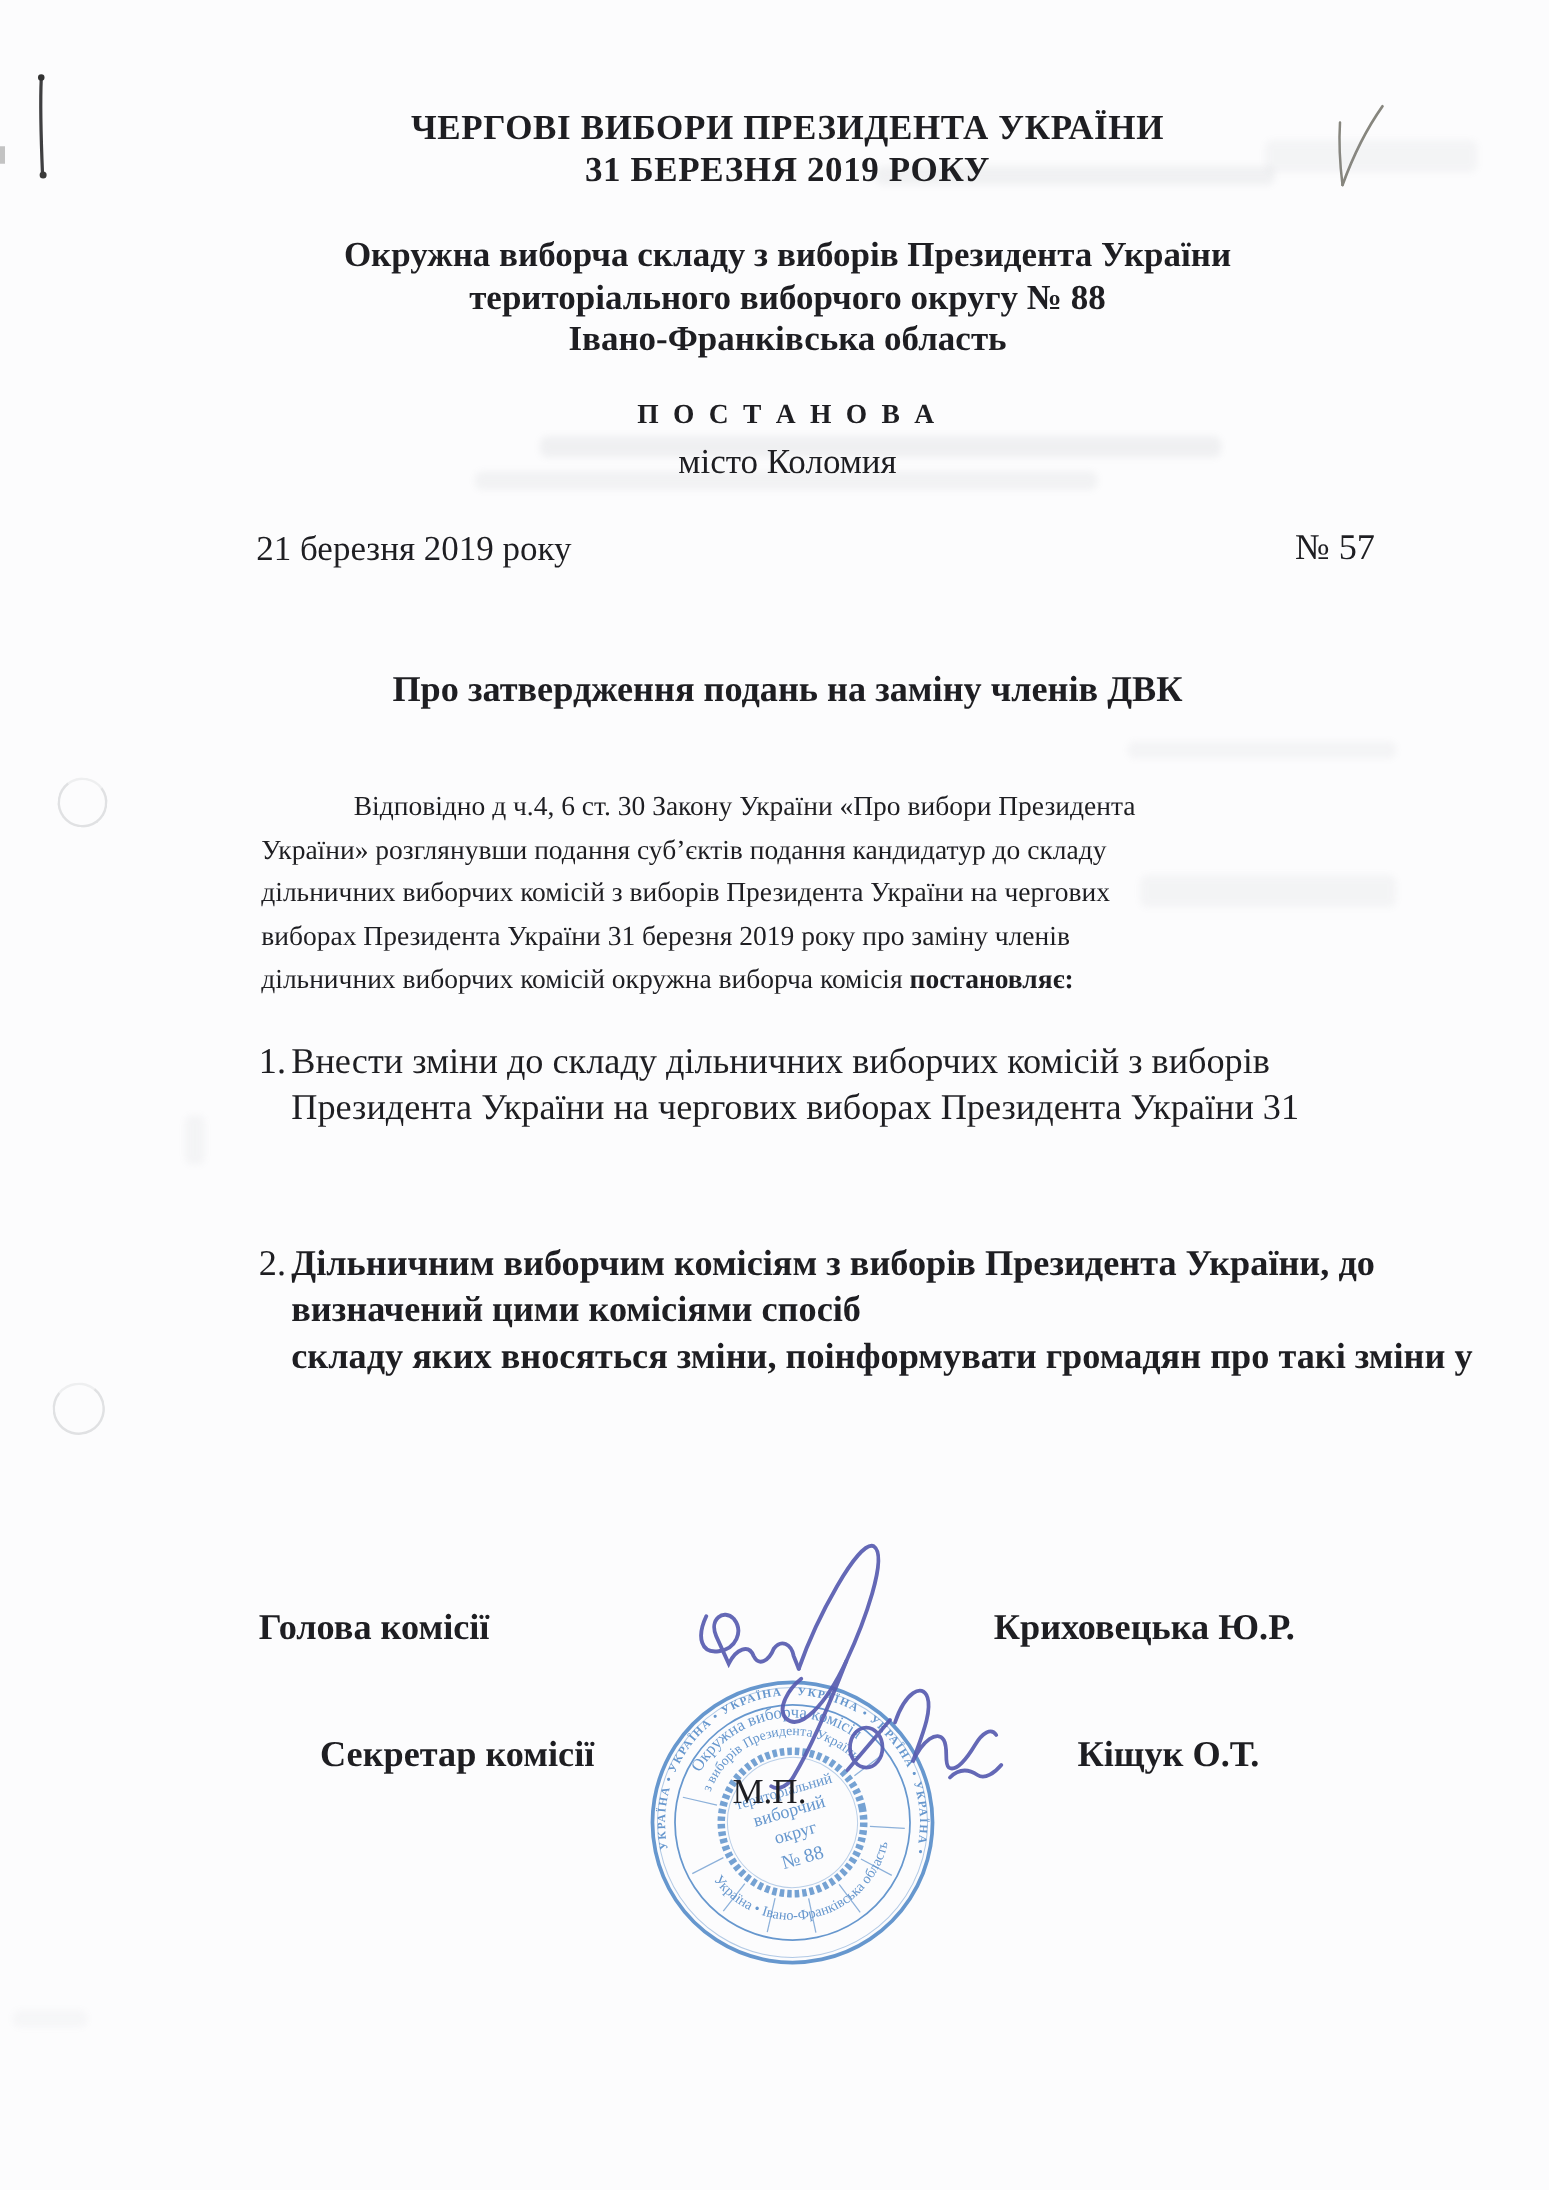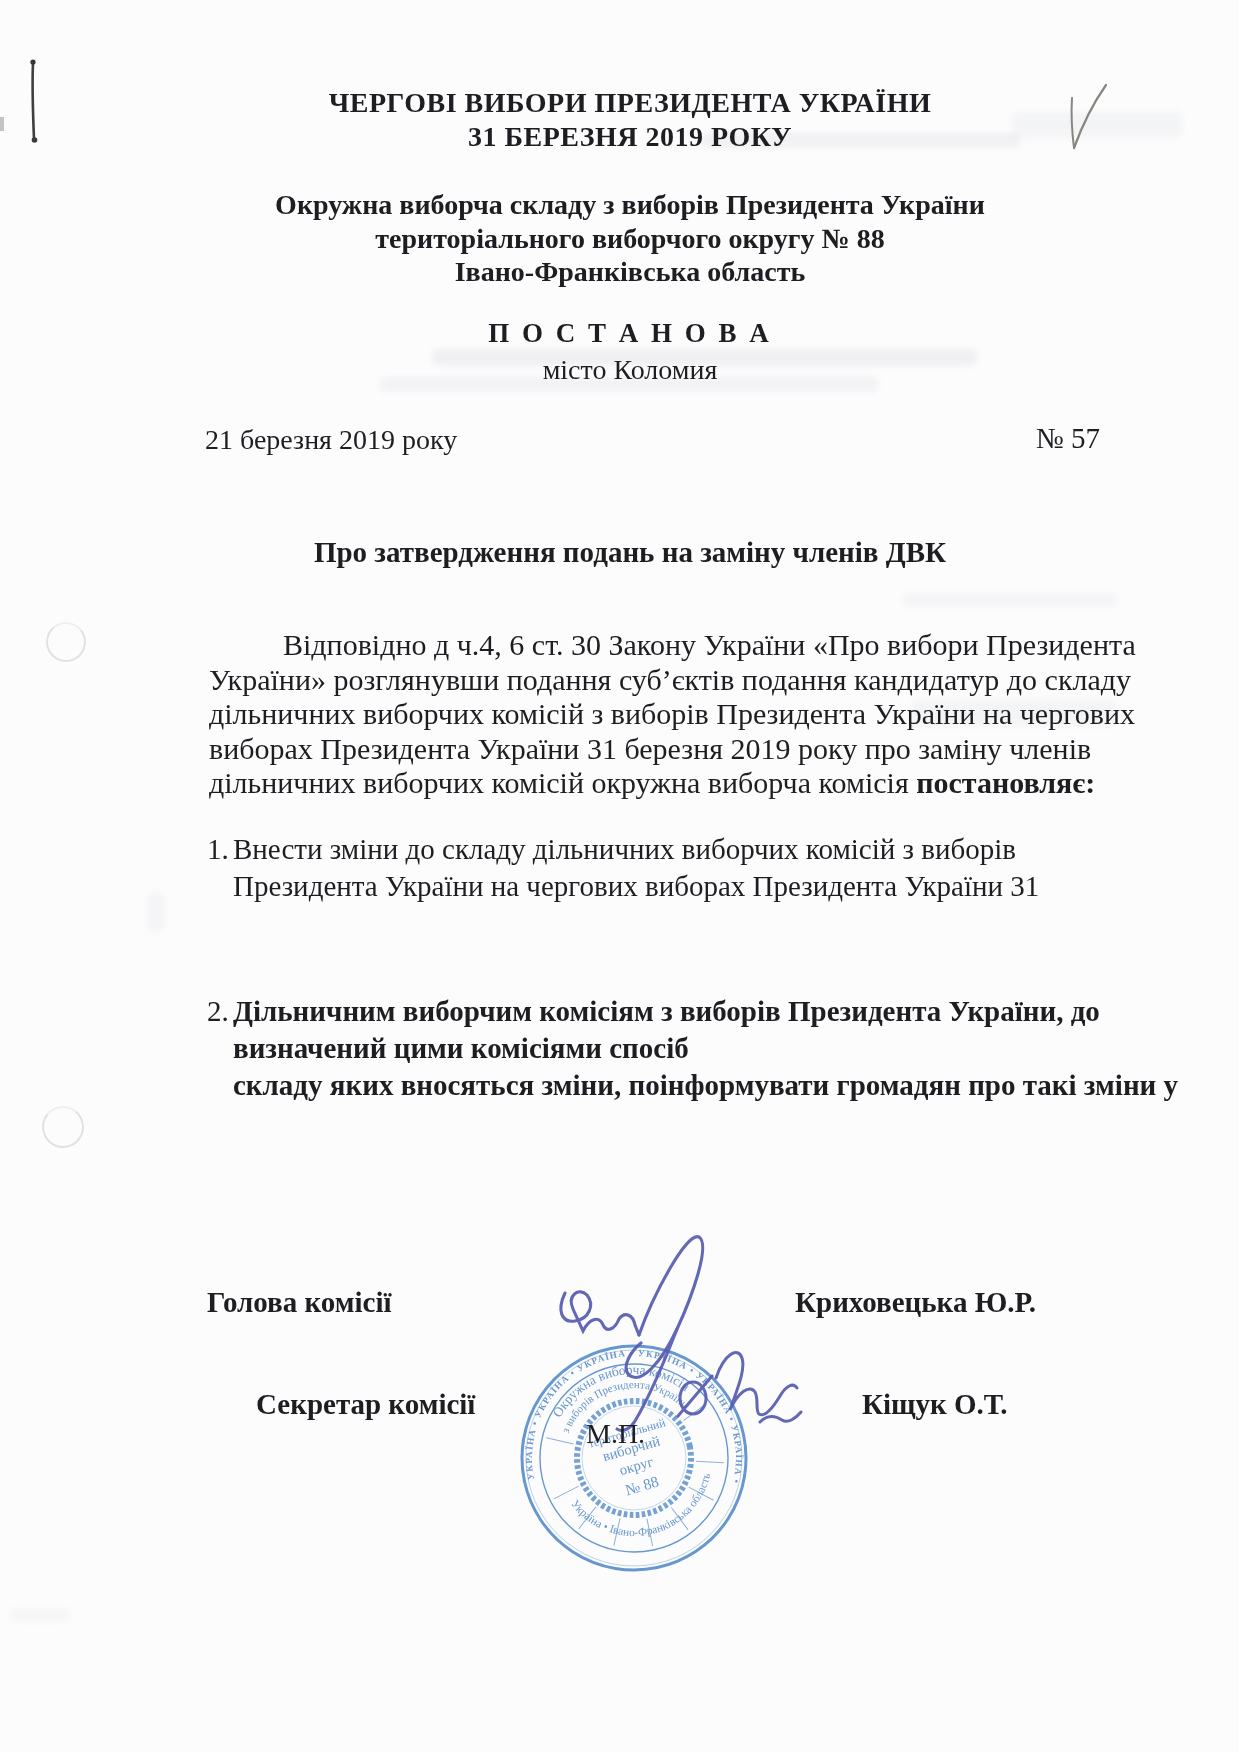--- a/index.html
+++ b/index.html
@@ -8,22 +8,22 @@
     background:#fcfcfd;overflow:hidden;
     font-family:"Liberation Serif", serif;
     color:#1e1e22;
     -webkit-font-smoothing:antialiased;
   }
   .abs{position:absolute;}
   .center-col{left:140px;width:980px;text-align:center;}
   .b{font-weight:bold;}
   .h1{font-size:28px;line-height:34px;letter-spacing:.5px;}
   .h2{font-size:28px;line-height:33.5px;}
-  .posta{font-size:27px;letter-spacing:3px;}
-  .body-line{font-size:30px;line-height:34.6px;white-space:pre;}
+  .posta{font-size:22px;letter-spacing:3px;}
+  .body-line{font-size:22px;line-height:34.6px;white-space:pre;}
   .item-line{font-size:29px;line-height:37.2px;white-space:pre;}
   .siglabel{font-size:29px;font-weight:bold;white-space:nowrap;}
   .ghost{position:absolute;background:#8d939b;border-radius:6px;filter:blur(3px);}
   .punch{position:absolute;border:2.5px solid #caccce;border-radius:50%;opacity:.55;background:transparent;}
   svg{display:block;}
 </style>
 </head>
 <body>
 
 <div class="abs" style="left:20px;top:55px;">

